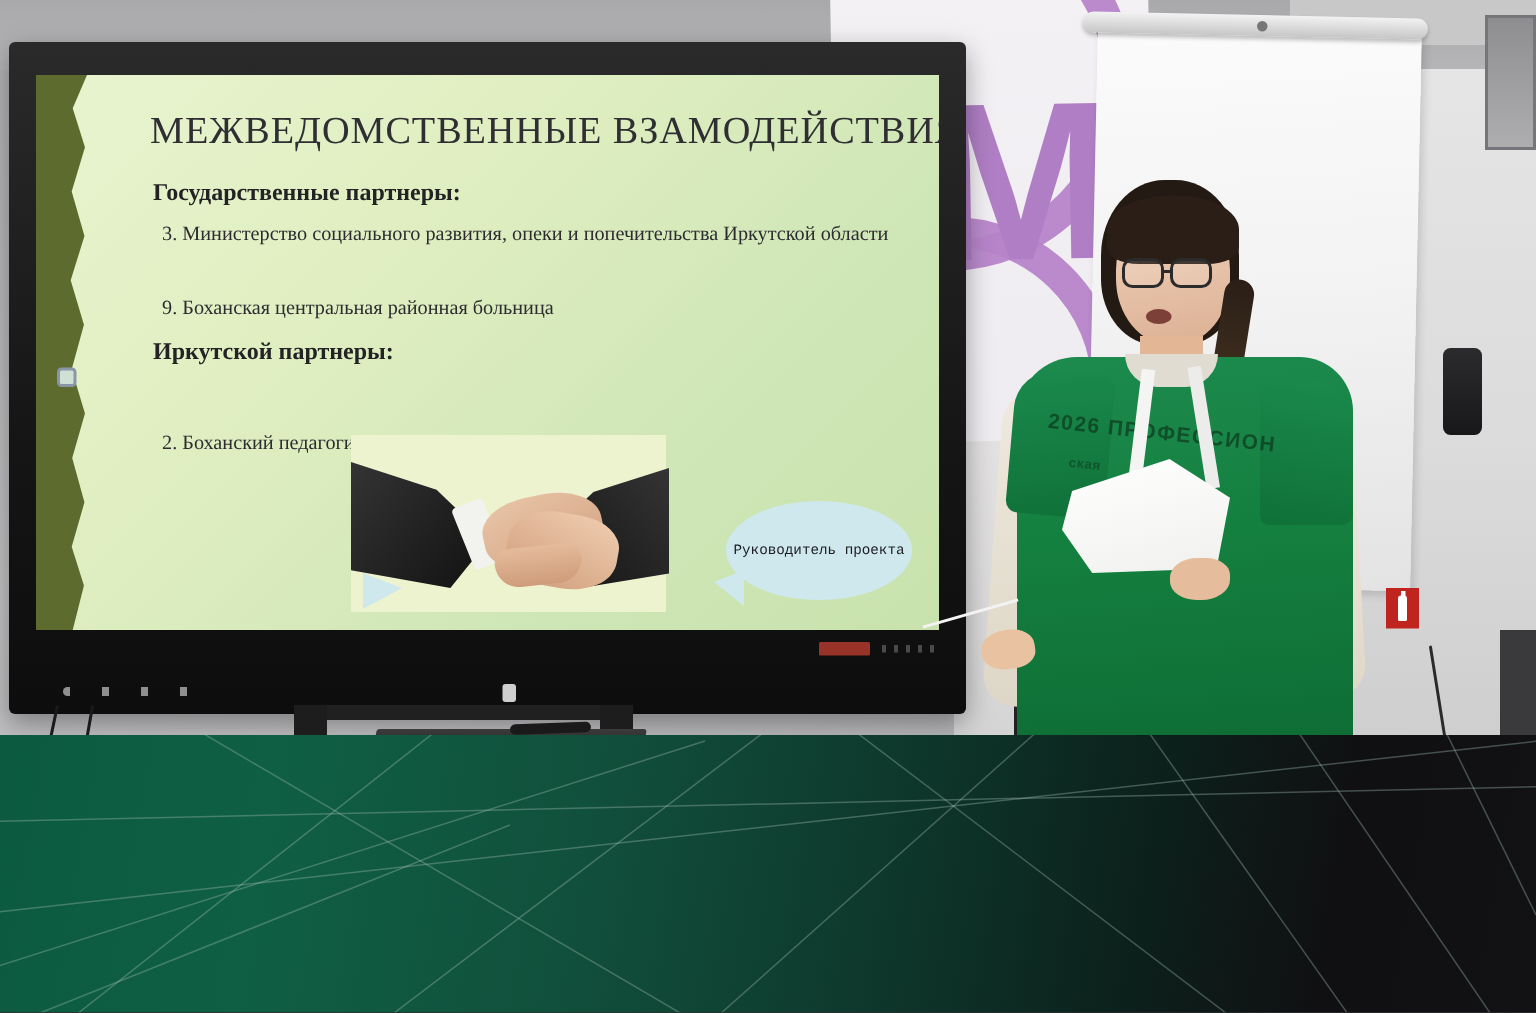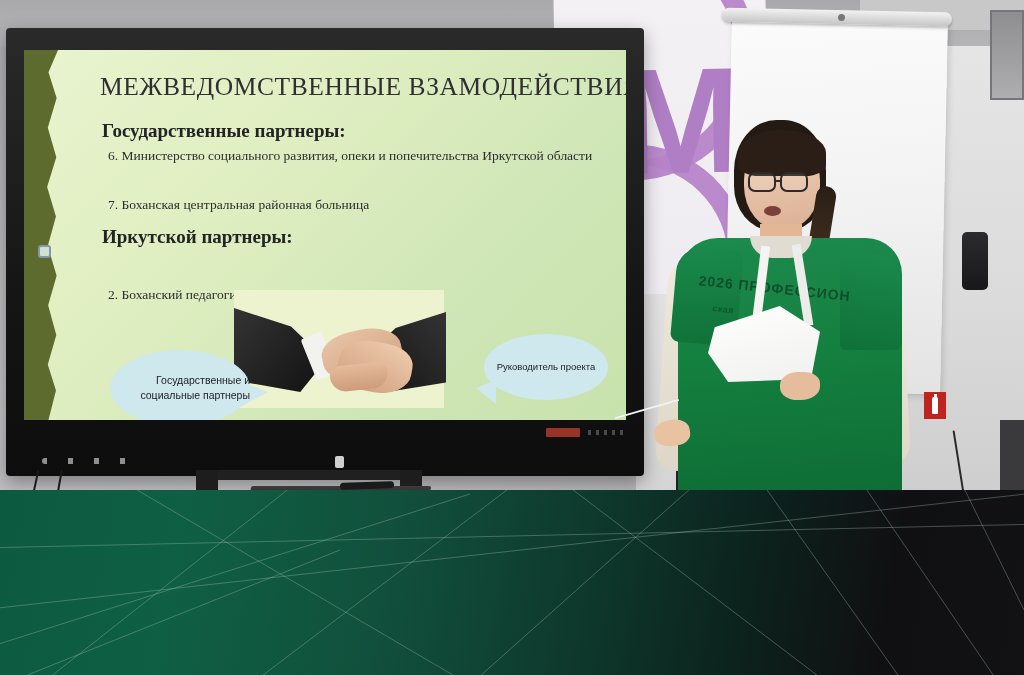--- a/index.html
+++ b/index.html
@@ -96,21 +96,21 @@
   .slide { position:absolute; inset:0;
         background:linear-gradient(135deg,#e9f4cf 0%,#dfeec0 38%,#cfe6b6 70%,#c8e2ad 100%); }
   .slide-wave { position:absolute; left:0; top:0; width:34px; height:100%;
         background:#5d6b2f;
         clip-path:polygon(0 0,100% 0,72% 6%,96% 13%,70% 21%,95% 29%,68% 37%,94% 45%,
                           70% 53%,96% 61%,71% 69%,95% 77%,70% 85%,94% 92%,72% 100%,0 100%); }
   .slide-title { position:absolute; left:76px; top:22px; width:520px;
         font-family:"Liberation Serif", serif; font-size:25.5px; letter-spacing:.6px;
         color:#2f2f33; white-space:nowrap; }
   .slide-h { position:absolute; left:78px; font-family:"Liberation Serif", serif;
-        font-size:19px; font-weight:bold; color:#232325; }
+        font-size:16px; font-weight:bold; color:#232325; }
   .slide-p { position:absolute; left:84px; font-family:"Liberation Serif", serif;
         font-size:13.5px; color:#2c2c30; }
   #h1 { top:70px; } #p1 { top:96px; width:510px; line-height:1.45; }
   #p2 { top:147px; } #h2 { top:176px; } #p3 { top:205px; } #p4 { top:237px; }
   .bullet-ring { position:absolute; left:14px; top:195px; width:13px; height:13px;
         border:2.5px solid #8a96a8; border-radius:3px; background:#cfe0d4; }
 
   
   .hs { position:absolute; left:210px; top:240px; width:210px; height:118px; }
   .hs-bg { position:absolute; inset:0; background:#eef3cf; }
@@ -129,21 +129,21 @@
         transform:rotate(-12deg); }
   .hand-b { position:absolute; left:104px; top:52px; width:74px; height:50px;
         background:linear-gradient(200deg,#f0cdb0,#cf9d7c); border-radius:44% 38% 46% 40%;
         transform:rotate(10deg); }
   .knuckles { position:absolute; left:96px; top:74px; width:58px; height:26px;
         background:linear-gradient(180deg,#e4bb9c,#cf9c79); border-radius:10px 10px 16px 16px;
         transform:rotate(-6deg); }
 
   
   .bub { position:absolute; background:#cfe8ee; border-radius:50%;
-        font-family:Liberation Sans, sans-serif; color:#1c1c20; text-align:right;
+        font-family:Liberation Mono, monospace; color:#1c1c20; text-align:left;
         display:flex; align-items:center; justify-content:center; line-height:1.45; }
   #bub-left  { left:86px; top:300px; width:140px; height:76px; font-size:10.5px; }
   #bub-right { left:460px; top:284px; width:124px; height:66px; font-size:9.5px; }
   .bub-tail-l{ position:absolute; left:218px; top:332px; width:0;height:0;
         border-left:26px solid #cfe8ee; border-top:10px solid transparent;
         border-bottom:14px solid transparent; }
   .bub-tail-r{ position:absolute; left:452px; top:330px; width:0;height:0;
         border-right:20px solid #cfe8ee; border-top:8px solid transparent;
         border-bottom:16px solid transparent; }
 
@@ -266,40 +266,39 @@
     <div class="tv">
       <div class="tv-led"></div>
       <div class="tv-screen">
 
         <div class="slide">
           <div class="slide-wave"></div>
 
           <div class="slide-title">МЕЖВЕДОМСТВЕННЫЕ ВЗАМОДЕЙСТВИЯ</div>
 
           <div class="slide-h" id="h1">Государственные партнеры:</div>
-          <div class="slide-p" id="p1">6. Министерство социального развития, опеки и попечительства Иркутской области</div>
-          <div class="slide-p" id="p2">7. Боханская центральная районная больница</div>
+          <div class="slide-p" id="p1">3. Министерство социального развития, опеки и попечительства Иркутской области</div>
+          <div class="slide-p" id="p2">9. Боханская центральная районная больница</div>
 
           <div class="slide-h" id="h2">Иркутской партнеры:</div>
           <div class="bullet-ring"></div>
           <div class="slide-p" id="p4">2. Боханский педагогический колледж</div>
 
           <div class="hs">
             <div class="hs-bg"></div>
             <div class="sleeve-l"></div>
             <div class="sleeve-r"></div>
             <div class="cuff-l"></div>
             <div class="cuff-r"></div>
             <div class="hand-a"></div>
             <div class="hand-b"></div>
             <div class="knuckles"></div>
           </div>
 
           <div class="bub-tail-l"></div>
-          <div class="bub" id="bub-left">Государственные и социальные партнеры</div>
           <div class="bub-tail-r"></div>
           <div class="bub" id="bub-right">Руководитель проекта</div>
         </div>
 
       </div>
       <div class="tv-chin"></div>
       <div class="tv-logo"></div>
       <div class="tv-btns"></div>
       <div class="tv-leds"></div>
     </div>

